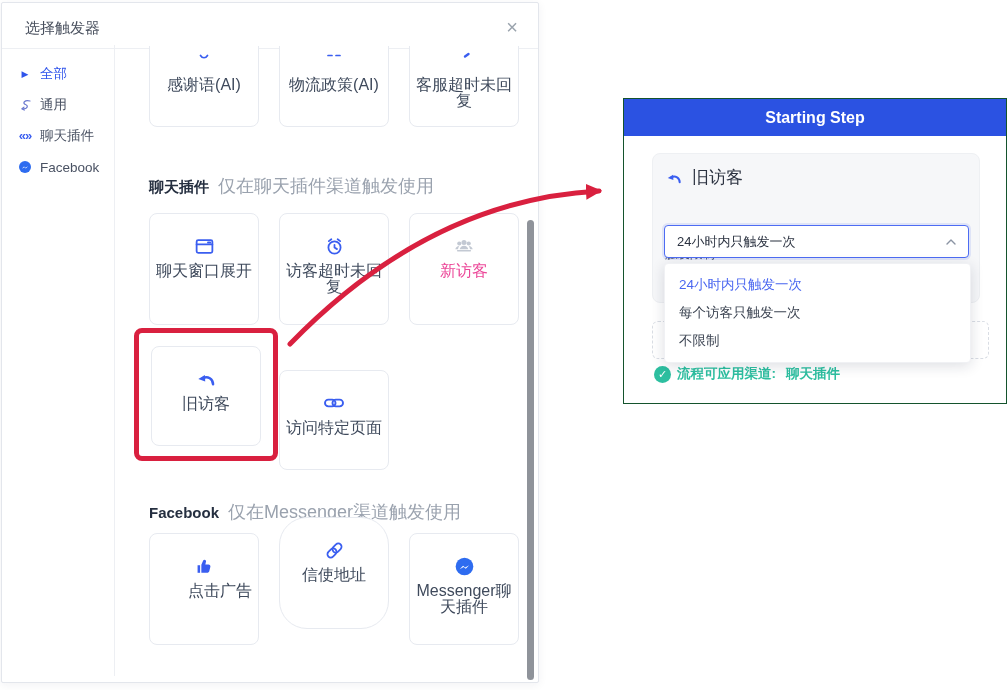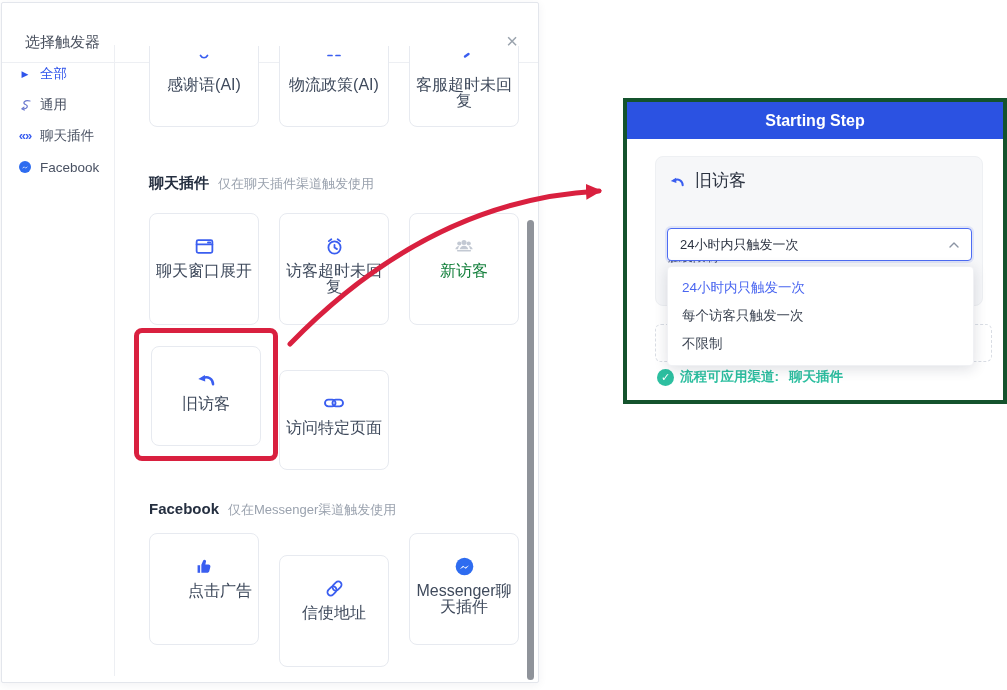--- a/index.html
+++ b/index.html
@@ -4,21 +4,21 @@
 <style>
   * { margin:0; padding:0; box-sizing:border-box; }
   html,body { background:#fff; }
   body { width:1007px; height:690px; position:relative; overflow:hidden;
          font-family:"Liberation Sans","DejaVu Sans",sans-serif; color:#3f4a5c; }
 
   
   .modal { position:absolute; left:1px; top:2px; width:538px; height:681px;
            background:#fff; border:1px solid #e3e6ec; border-radius:2px;
            box-shadow:0 2px 10px rgba(30,40,70,.06); }
-  .modal-header { position:absolute; left:0; top:18px; right:0; height:42px;
+  .modal-header { position:absolute; left:0; top:4px; right:0; height:42px;
                   border-bottom:1px solid #edeff3; }
   .modal-title { position:absolute; left:23px; top:0; line-height:42px;
                  font-size:15px; color:#49505e; }
   .modal-close { position:absolute; right:14px; top:8px; width:24px; height:24px;
                  font-size:20px; line-height:24px; text-align:center; color:#9aa3ad; cursor:pointer; }
 
   .sidebar { position:absolute; left:0; top:42px; bottom:6px; width:113px;
              border-right:1px solid #edeff3; padding-top:19px; }
   .side-item { display:flex; align-items:center; height:20px; margin:0 0 11px 15px;
                font-size:13.5px; color:#4a5263; cursor:pointer; }
@@ -29,39 +29,39 @@
 
   .content { position:absolute; left:114px; top:43px; right:1px; bottom:1px; overflow:hidden; }
 
   .card { position:absolute; width:110px; height:112px; background:#fff;
           border:1px solid #e7eaf0; border-radius:8px; text-align:center;
           padding-top:20px; cursor:pointer; }
   .card .ic { height:24px; display:flex; align-items:center; justify-content:center; }
   .card .lbl { margin-top:5px; font-size:16px; line-height:16px; color:#3f4a5c; padding:0 6px; }
   .card.tall { height:100px; }
   .card.disabled { cursor:default; }
-  .card.disabled .lbl { color:#15803d; }
+  .card.disabled .lbl { color:#ec4899; }
 
   .sec-head { position:absolute; left:33px; display:flex; align-items:baseline; white-space:nowrap; }
   .sec-title { font-size:15px; font-weight:700; color:#252f40; }
-  .sec-sub { font-size:13px; color:#9aa2ae; margin-left:9px; }
+  .sec-sub { font-size:18px; color:#9aa2ae; margin-left:9px; }
 
   .hl-box { position:absolute; left:18px; top:282px; width:144px; height:133px;
             border:5px solid #d9203f; border-radius:8px; z-index:5; pointer-events:none; }
 
   .vscroll { position:absolute; left:411px; top:174px; width:7px; height:460px;
              background:#8f939a; border-radius:4px; cursor:pointer; }
 
   svg.oi { display:block; }
   .stroke-b { stroke:#3a5ef0; stroke-width:1.7; fill:none; stroke-linecap:round; stroke-linejoin:round; }
   .rot45 { transform:rotate(-45deg); display:flex; }
 
   
   .panel { position:absolute; left:623px; top:98px; width:384px; height:306px;
-           background:#fff; border:4px solid #14532d; }
+           background:#fff; border:1px solid #14532d; }
   .panel-header { position:absolute; left:0; top:0; right:0; height:37px; background:#2b52e2;
                   color:#fff; font-size:16px; font-weight:600; text-align:center; line-height:37px; }
   .trigger-card { position:absolute; left:28px; top:54px; width:328px; height:150px;
                   background:#f6f7f9; border:1px solid #eef0f3; border-radius:8px; }
   .trigger-row { position:absolute; left:12px; top:12px; display:flex; align-items:center; }
   .trigger-name { font-size:17px; color:#2b3240; margin-left:9px; }
   .field-label { position:absolute; left:12px; top:92px; font-size:12.5px; color:#444c5a; }
   .select { position:absolute; left:40px; top:126px; width:305px; height:33px; background:#fff;
             border:1px solid #4d6cf3; border-radius:4px; box-shadow:0 0 0 2px rgba(66,98,240,.13);
             display:flex; align-items:center; cursor:pointer; z-index:4; }
@@ -219,21 +219,21 @@
 
     <div class="card" style="left:33px; top:487px;text-align:right;">
       <div class="ic">
         <svg class="oi" width="21" height="21" viewBox="0 0 20 20" fill="#3a5ef0">
           <path d="M3.4 8.8h2.4V16H3.4z"></path>
           <path d="M7 16h5.5c1 0 1.9-.7 2.1-1.7l1-4c.3-1.2-.6-2.3-1.8-2.3h-3l.64-2.7c.2-.93-.5-1.8-1.45-1.8-.5 0-.98.26-1.25.68L7 8.3z"></path>
         </svg>
       </div>
       <div class="lbl">点击广告</div>
     </div>
-    <div class="card" style="left:163px; top:509px;">
+    <div class="card" style="left:163px; top:471px;border-radius:28px;">
       <div class="ic">
         <span class="rot45">
           <svg class="oi" width="21" height="21" viewBox="0 0 20 20">
             <rect class="stroke-b" x="1.8" y="6.9" width="9.6" height="6.2" rx="3.1"></rect>
             <rect class="stroke-b" x="8.6" y="6.9" width="9.6" height="6.2" rx="3.1"></rect>
           </svg>
         </span>
       </div>
       <div class="lbl">信使地址</div>
     </div>

